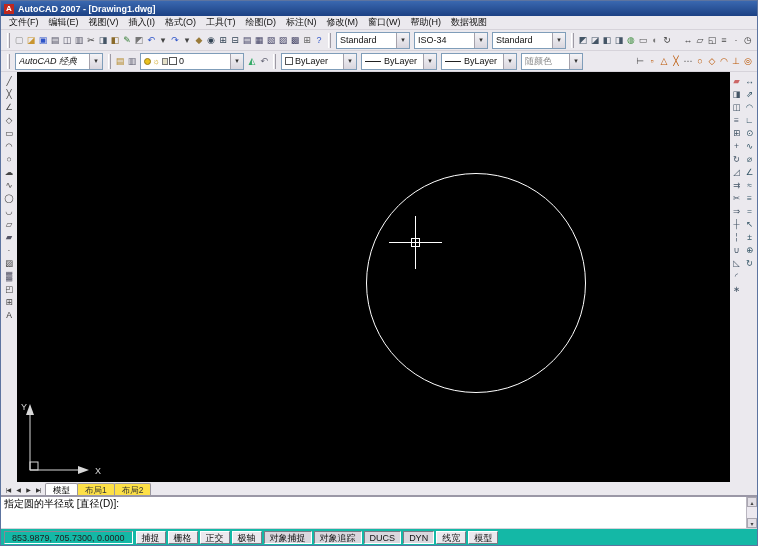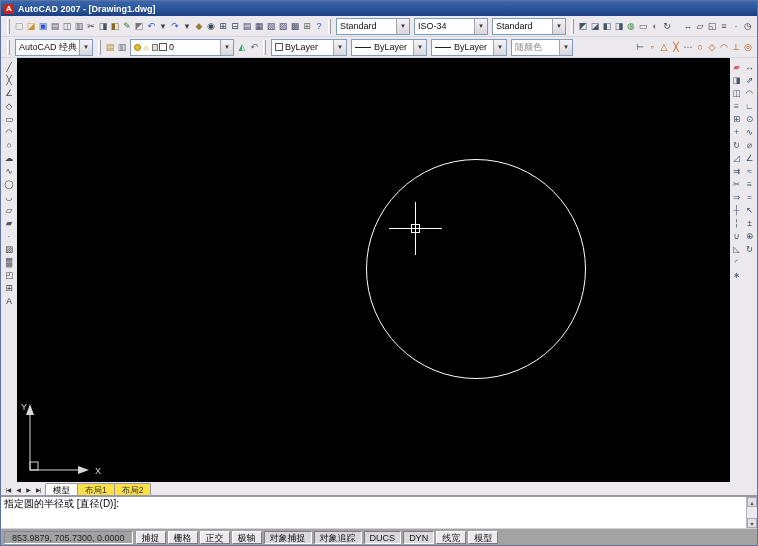--- a/index.html
+++ b/index.html
@@ -27,21 +27,21 @@
           margin:0 3px; }
   .tbicon { width:12px; height:16px; display:inline-flex; align-items:center; justify-content:center;
             font-size:9px; color:#444; cursor:default; }
   .combo { height:17px; background:#fff; border:1px solid #7f9db9; display:flex; align-items:center;
            font-size:9px; padding-left:3px; margin:0 2px; color:#111; }
   .combo-text { white-space:nowrap; overflow:hidden; flex:1; }
   .combo-arrow { margin-left:auto; width:13px; align-self:stretch; flex:0 0 13px;
                  background:linear-gradient(#f4f3f6,#d9d6de); border-left:1px solid #a5a2ab;
                  display:flex; align-items:center; justify-content:center; font-size:7px; color:#333; }
   .combo.disabled .combo-text { color:#8a8a8a; }
-  .w74{width:74px;} .w90{width:78px;} .w104{width:104px;} .w76{width:76px;} .w62{width:62px;}
+  .w74{width:74px;} .w90{width:88px;font-style:italic;} .w104{width:104px;} .w76{width:76px;} .w62{width:62px;}
   .mla { margin-left:auto; }
   .sw { display:inline-block; flex:0 0 auto; }
   .bulb { width:7px; height:7px; border-radius:50%; background:#e8c11f; border:1px solid #9a7d1a; margin-right:1px; }
   .sun { color:#c89a00; font-size:8px; width:9px; text-align:center; }
   .lock { width:6px; height:7px; border:1px solid #7a7a7a; background:#e4e0c8; margin:0 1px; }
   .chip { width:8px; height:8px; background:#fff; border:1px solid #555; margin-right:2px; }
   .linesample { width:16px; border-top:1px solid #222; margin-right:3px; }
 
   
   .main { flex:1; display:flex; min-height:0; }
@@ -74,38 +74,52 @@
   .cmd-hline { white-space:nowrap; }
   .cmd-line { border-top:1px solid #c9c6ce; margin-top:2px; padding-top:1px; }
   .cmd-scrollbar { position:absolute; right:0; top:0; bottom:0; width:11px; background:#ece9f0;
                    border-left:1px solid #b9b6c0; display:flex; flex-direction:column;
                    justify-content:space-between; }
   .sb-btn { height:10px; font-size:6px; text-align:center; line-height:10px;
             border:1px solid #a9a6b0; background:#e2dfe6; color:#444; }
 
   
   .statusbar { height:17px; flex:0 0 17px; display:flex; align-items:center; gap:3px;
-               padding:0 3px; background:#a3a3a3; border-top:1px solid #d6d3da; font-size:9px; }
+               padding:0 3px; background:#14b8a6; border-top:1px solid #d6d3da; font-size:9px; }
   .coords { height:13px; line-height:12px; padding:0 7px; color:#222;
             border:1px solid; border-color:#8a8792 #fff #fff #8a8792; }
   .toggles { display:flex; gap:2px; }
   .toggle { height:13px; line-height:12px; padding:0 5px; color:#111; background:#ebe9ee;
             border:1px solid; border-color:#fff #7d7a86 #7d7a86 #fff; }
   .toggle.pressed { background:#dad7de; border-color:#7d7a86 #fff #fff #7d7a86; }
 </style>
 </head>
 <body>
 
 <div class="window">
 
   <div class="titlebar">
     <span class="app-icon">A</span>
     <span class="title-text">AutoCAD 2007 - [Drawing1.dwg]</span>
   </div>
 
+  <div class="menubar">
+      <span class="menu-item">文件(F)</span>
+      <span class="menu-item">编辑(E)</span>
+      <span class="menu-item">视图(V)</span>
+      <span class="menu-item">插入(I)</span>
+      <span class="menu-item">格式(O)</span>
+      <span class="menu-item">工具(T)</span>
+      <span class="menu-item">绘图(D)</span>
+      <span class="menu-item">标注(N)</span>
+      <span class="menu-item">修改(M)</span>
+      <span class="menu-item">窗口(W)</span>
+      <span class="menu-item">帮助(H)</span>
+      <span class="menu-item">数据视图</span>
+    </div>
 
   <div class="toolbar">
     <span class="grip"></span>
     <span class="group">
         <span class="tbicon" style="color: rgb(138, 138, 138);">▢</span>
         <span class="tbicon" style="color: rgb(201, 149, 47);">◪</span>
         <span class="tbicon" style="color: rgb(47, 85, 201);">▣</span>
         <span class="tbicon" style="color: rgb(85, 85, 102);">▤</span>
         <span class="tbicon" style="color: rgb(85, 85, 102);">◫</span>
         <span class="tbicon" style="color: rgb(85, 85, 102);">▥</span>

